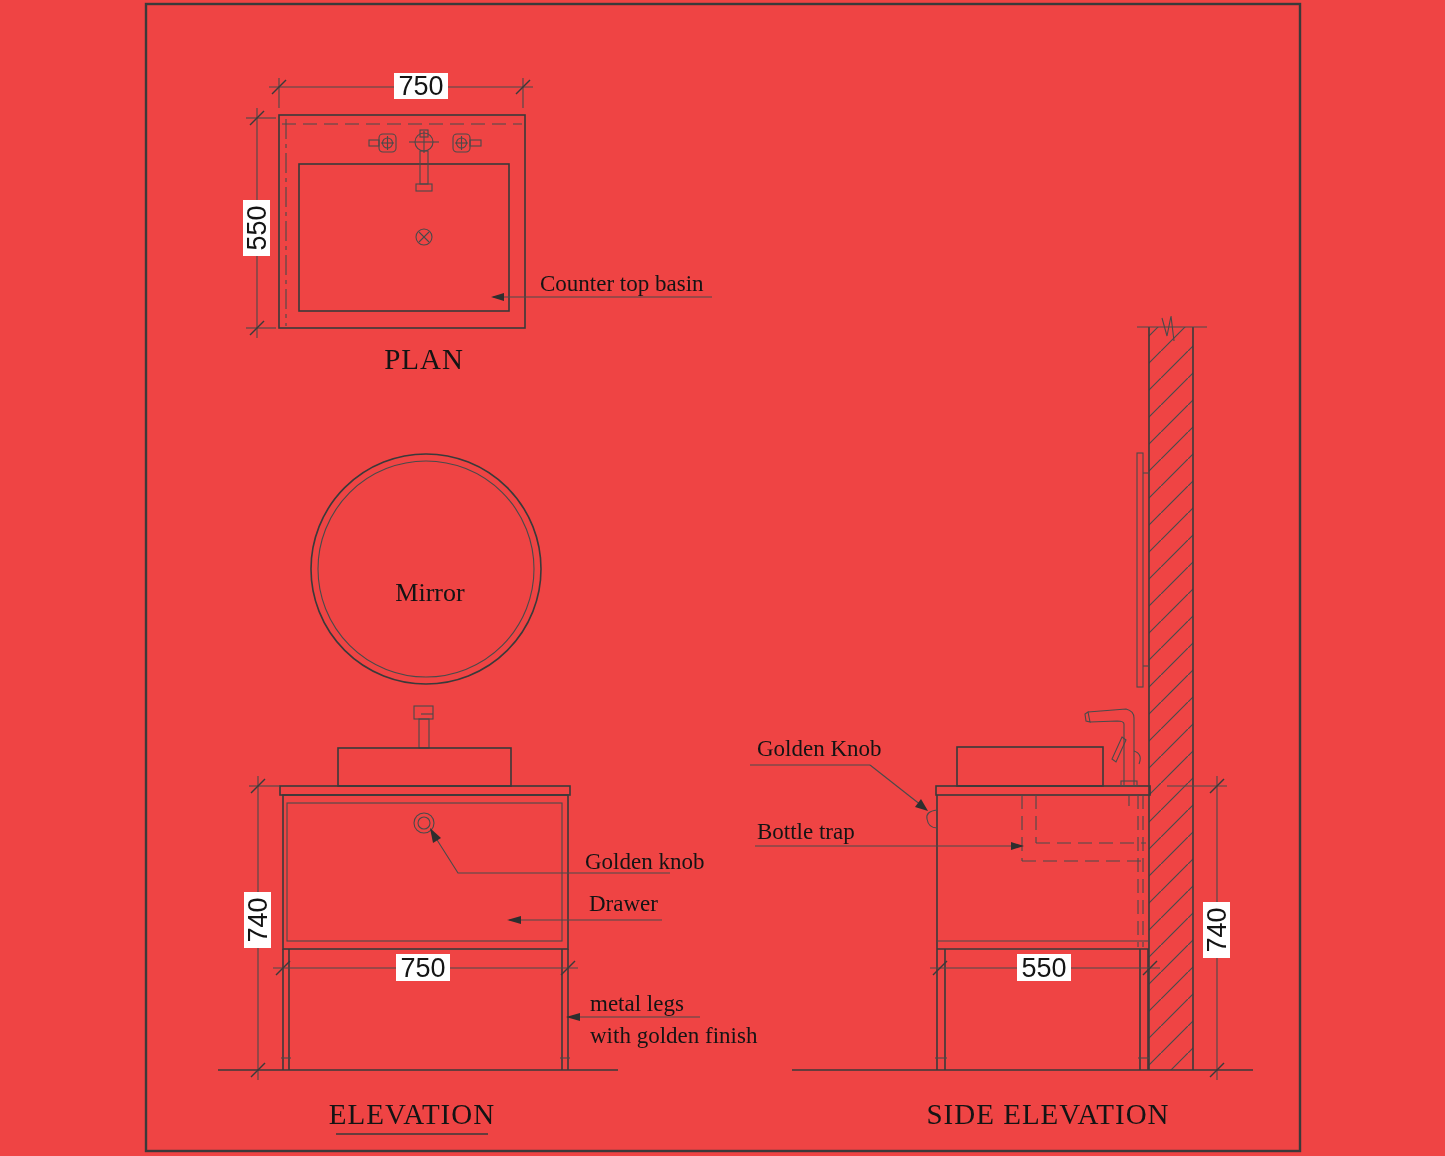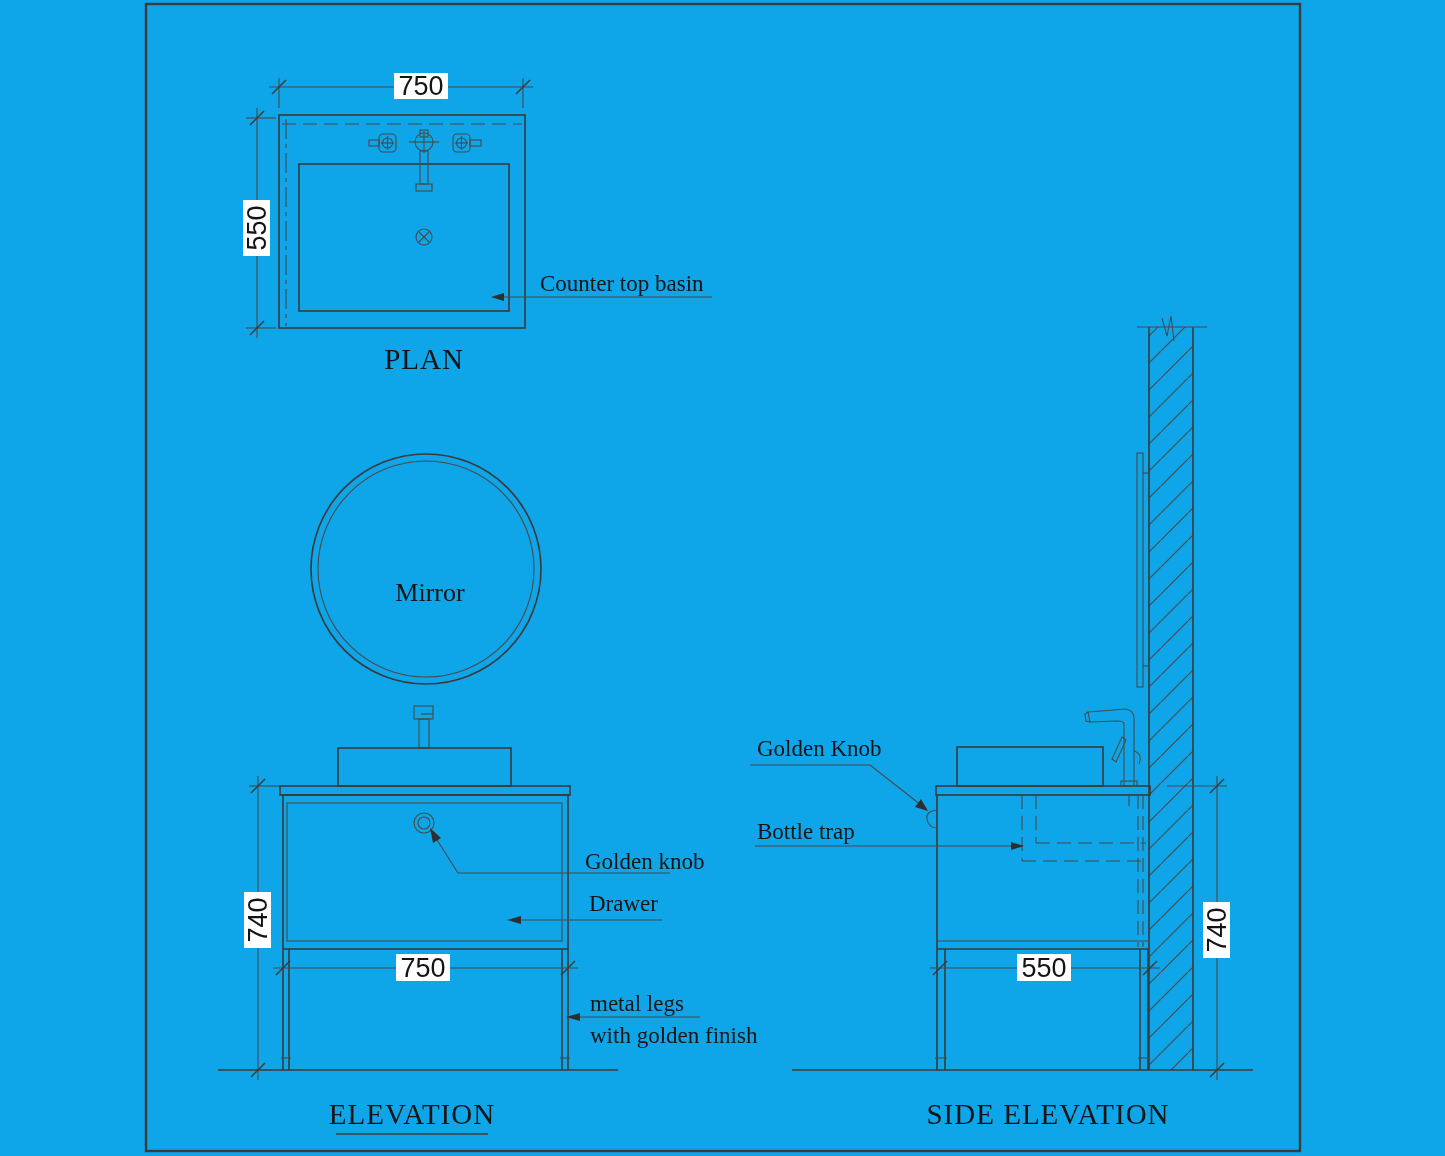--- a/index.html
+++ b/index.html
@@ -1,16 +1,16 @@
 <!DOCTYPE html>
 <html><head>
 <meta charset="utf-8">
 <style>
   html,body{margin:0;padding:0;background:#ffffff;}
-  .stage{position:relative;width:1445px;height:1156px;background:#0ea5e9;overflow:hidden;
+  .stage{position:relative;width:1445px;height:1156px;background:#ef4444;overflow:hidden;
          font-family:"Liberation Serif","DejaVu Serif",serif;}
   svg{position:absolute;left:0;top:0;}
   .ln  {stroke:#3a3a3a;stroke-width:1.6;fill:none;}
   .lnT {stroke:#4a4a4a;stroke-width:1.1;fill:none;}
   .dim {stroke:#4a4a4a;stroke-width:1.1;fill:none;}
   .tick{stroke:#3a3a3a;stroke-width:1.5;fill:none;}
   .dash{stroke:#4a4a4a;stroke-width:1.1;fill:none;stroke-dasharray:14 7;}
   .cline{stroke:#4a4a4a;stroke-width:1.1;fill:none;stroke-dasharray:20 5 4 5;}
   .arr {fill:#2e2e2e;stroke:none;}
   .txt {fill:#141414;font-family:"Liberation Serif","DejaVu Serif",serif;font-size:23px;}

